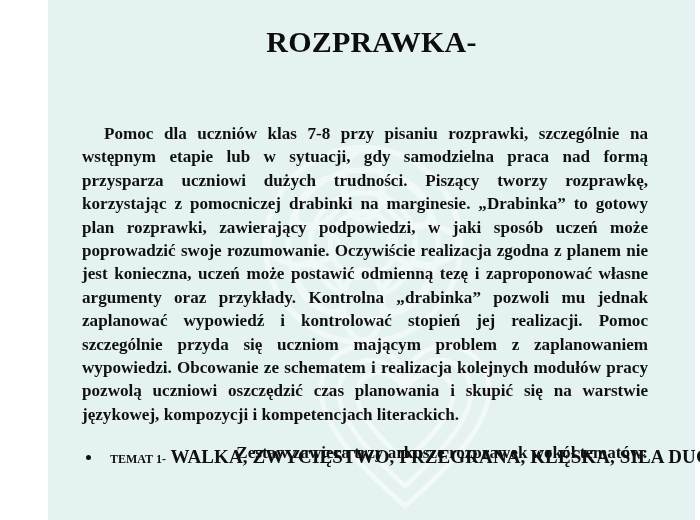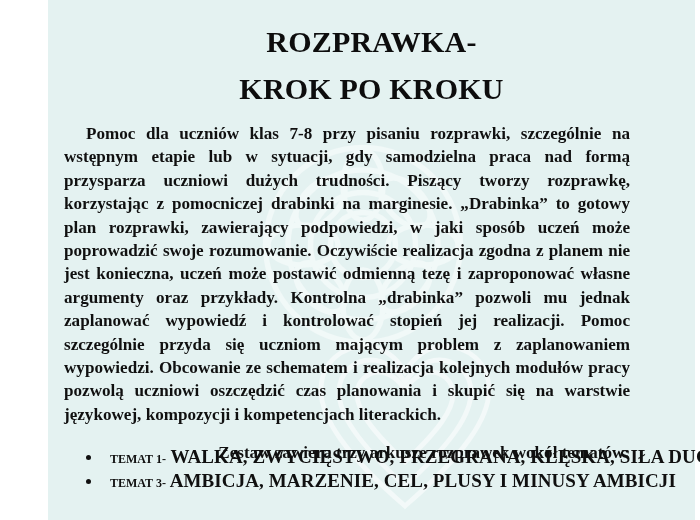--- a/index.html
+++ b/index.html
@@ -72,21 +72,21 @@
     font-weight: bold;
     font-size: 30px;
     line-height: 47px;
     color: #0d0d0d;
     letter-spacing: 0.2px;
     white-space: nowrap;
   }
 
   .body-block {
     position: absolute;
-    left: 64px;
+    left: 82px;
     top: 122px;
     width: 566px;
   }
   .para {
     font-weight: bold;
     font-size: 17.1px;
     line-height: 23.4px;
     color: #101010;
     text-align: justify;
     text-justify: inter-word;
@@ -167,33 +167,28 @@
       <path d="M50 88 C 20 62, 8 44, 8 30 C 8 16, 19 8, 30 8 C 39 8, 46 14, 50 21 C 54 14, 61 8, 70 8 C 81 8, 92 16, 92 30 C 92 44, 80 62, 50 88 Z"></path>
       <path d="M50 78 C 26 56, 17 42, 17 31 C 17 21, 25 15, 33 15 C 40 15, 46 20, 50 26 C 54 20, 60 15, 67 15 C 75 15, 83 21, 83 31 C 83 42, 74 56, 50 78 Z"></path>
       <path d="M50 66 C 33 50, 26 40, 26 32 C 26 25, 32 21, 37 21 C 42 21, 47 25, 50 30 C 53 25, 58 21, 63 21 C 68 21, 74 25, 74 32 C 74 40, 67 50, 50 66 Z"></path>
     </g>
   </svg>
 
   <div class="content">
 
     <div class="title-block">
       <div class="title-line">ROZPRAWKA-</div>
-      <div class="title-line">KROK PO KROKU</div>
     </div>
 
     <div class="body-block">
       <p class="para para-intro">Pomoc dla uczniów klas 7-8 przy pisaniu rozprawki, szczególnie na wstępnym etapie lub w sytuacji, gdy samodzielna praca nad formą przysparza uczniowi dużych trudności. Piszący tworzy rozprawkę, korzystając z pomocniczej drabinki na marginesie. „Drabinka” to gotowy plan rozprawki, zawierający podpowiedzi, w jaki sposób uczeń może poprowadzić swoje rozumowanie. Oczywiście realizacja zgodna z planem nie jest konieczna, uczeń może postawić odmienną tezę i zaproponować własne argumenty oraz przykłady. Kontrolna „drabinka” pozwoli mu jednak zaplanować wypowiedź i kontrolować stopień jej realizacji.  Pomoc szczególnie przyda się uczniom mającym problem z zaplanowaniem wypowiedzi. Obcowanie ze schematem i realizacja kolejnych modułów pracy pozwolą uczniowi oszczędzić czas planowania i skupić się na warstwie językowej, kompozycji i kompetencjach literackich.</p>
       <p class="para para-lead">Zestaw zawiera trzy arkusze rozprawek wokół tematów:</p>
     </div>
 
     <ul class="bullets">
       <li class="bullet-item">
         <span class="bullet-dot"></span>
         <span class="temat-label">TEMAT 1-</span><span class="temat-desc"> WALKA, ZWYCIĘSTWO, PRZEGRANA, KLĘSKA, SIŁA DUCHA</span>
       </li>
-      <li class="bullet-item">
-        <span class="bullet-dot"></span>
-        <span class="temat-label">TEMAT 3-</span><span class="temat-desc"> AMBICJA, MARZENIE, CEL, PLUSY I MINUSY AMBICJI</span>
-      </li>
     </ul>
 
   </div>
 </div>
 
 </body></html>

